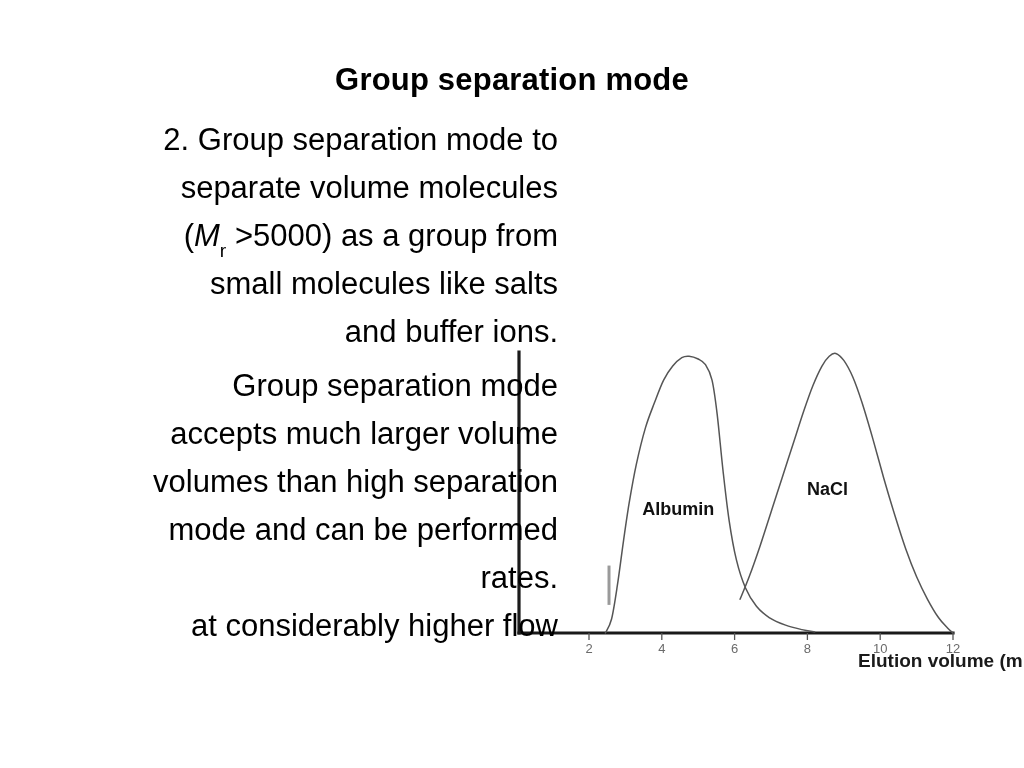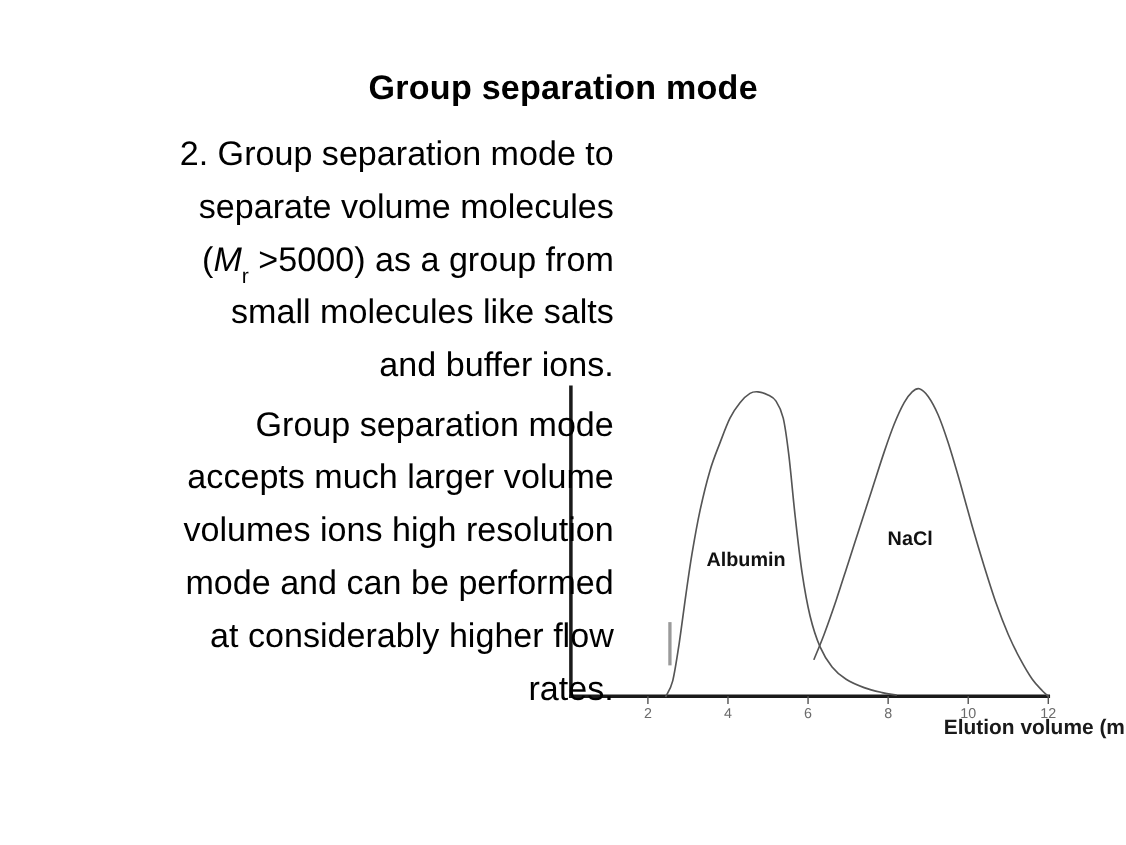--- a/index.html
+++ b/index.html
@@ -95,24 +95,24 @@
     <span class="line">2. Group separation mode to</span>
     <span class="line">separate volume molecules</span>
     <span class="line"><span>(</span><span class="mr-italic">M</span><span class="mr-sub">r</span><span> &gt;5000) as a group from</span></span>
     <span class="line">small molecules like salts</span>
     <span class="line">and buffer ions.</span>
   </p>
 
   <p class="para p2">
     <span class="line">Group separation mode</span>
     <span class="line">accepts much larger volume</span>
-    <span class="line">volumes ions high resolution</span>
+    <span class="line">volumes than high separation</span>
     <span class="line">mode and can be performed</span>
+    <span class="line">rates.</span>
     <span class="line">at considerably higher flow</span>
-    <span class="line">rates.</span>
   </p>
 
 </div>
 
 <div id="chart">
   <svg width="524" height="340" viewBox="0 0 524 340">
 
     <path id="y-axis" class="axis-line" d="M 19 12 L 19 293"></path>
 
     <path id="x-axis" class="axis-line" d="M 19 293 L 453 293"></path>

